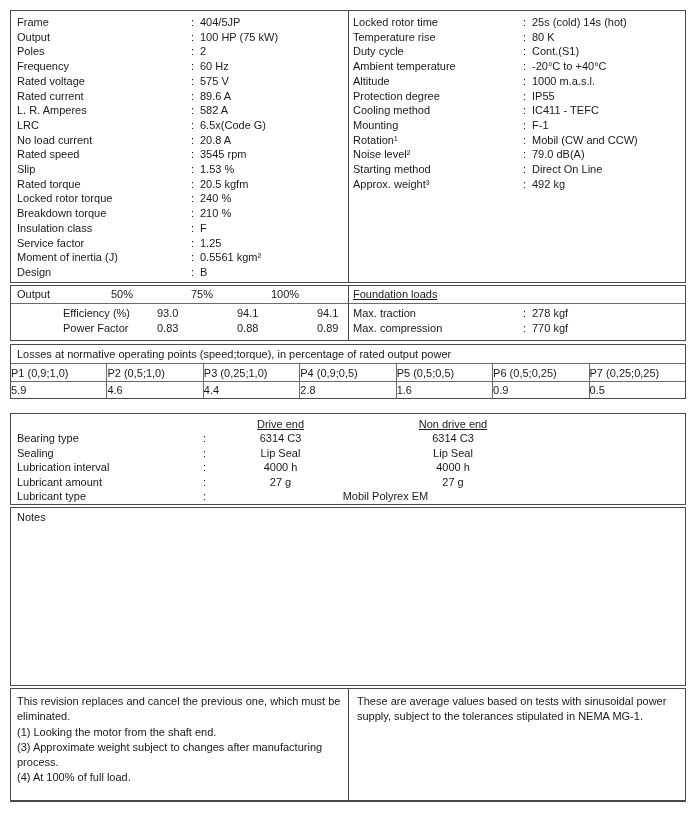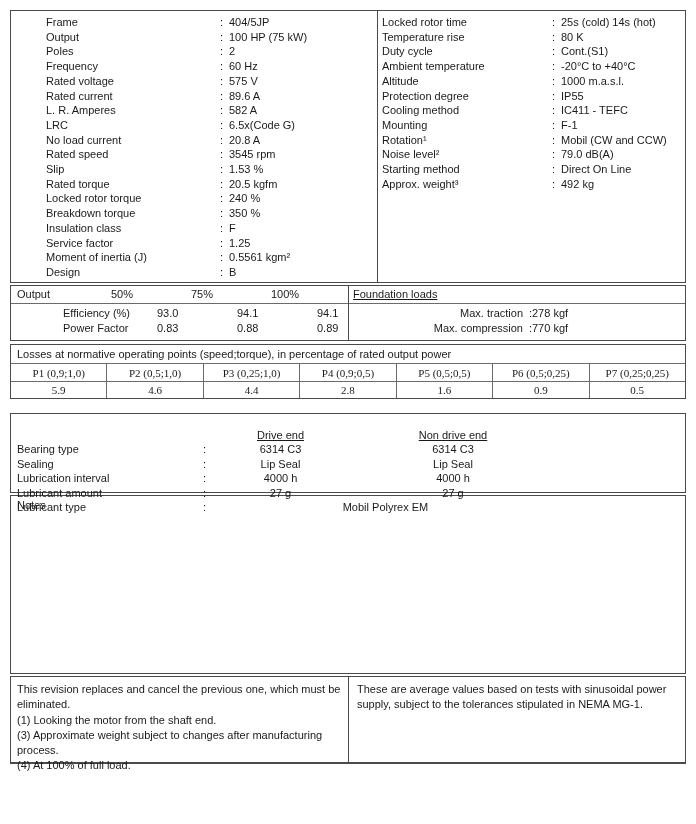--- a/index.html
+++ b/index.html
@@ -9,21 +9,21 @@
     font-size:11px; color:#1a1a1a;
     -webkit-font-smoothing:antialiased;
   }
   .page { padding:10px 10px 0 10px; }
   .box {
     width:676px; box-sizing:border-box;
     border:1px solid #4a4a4a; background:#fff;
   }
 
   
-  .top-box { height:273px; display:flex; margin-bottom:2px;padding-left:29px; }
+  .top-box { height:273px; display:flex; margin-bottom:2px; }
   .top-col { box-sizing:border-box; padding-top:4px; }
   .top-col.left  { width:338px; border-right:1px solid #4a4a4a; padding-left:6px; }
   .top-col.right { flex:1; padding-left:4px; }
   .kv { display:flex; line-height:14.7px; white-space:nowrap; }
   .top-col.left  .kv-l { width:174px; flex:none; }
   .top-col.right .kv-l { width:170px; flex:none; }
   .kv-c { width:9px; flex:none; }
   .kv-v { flex:1; }
 
   
@@ -32,45 +32,45 @@
   .perf-right { flex:1; }
   .sub-head { height:18px; line-height:16px; border-bottom:1px solid #6b6b6b; box-sizing:border-box; display:flex; }
   .perf-left .sub-head { padding-left:6px; }
   .perf-right .sub-head { padding-left:4px;text-decoration:underline; }
   .ph-label { width:94px; flex:none; }
   .ph-col   { width:80px; flex:none; }
   .perf-body { padding-top:2px;margin-left:46px; }
   .perf-row { display:flex; padding-left:6px; line-height:15px; }
   .pr-label { width:94px; flex:none; }
   .pr-val   { width:80px; flex:none; }
-  .fl-body { padding-top:2px;text-align:right; }
+  .fl-body { padding-top:2px; }
   .fl-row { display:flex; padding-left:4px; line-height:15px; }
   .fl-label { width:170px; flex:none; }
 
   
   .losses-box { margin-bottom:14px; }
   .losses-title { padding:2px 6px 2px 6px; line-height:14px; border-bottom:1px solid #6b6b6b; }
-  .l-row { display:flex; text-align:center;font-family:Liberation Serif, serif; }
+  .l-row { display:flex; text-align:left; }
   .l-cell { flex:1; box-sizing:border-box; border-right:1px solid #6b6b6b; line-height:14px; }
   .l-cell:last-child { border-right:none; }
   .l-head .l-cell { border-bottom:1px solid #6b6b6b; padding:2px 0 1px 0; }
   .l-vals .l-cell { padding:1px 0 1px 0; }
 
   
-  .bearings-box { height:80px; box-sizing:border-box; margin-bottom:2px; padding-top:14px; }
+  .bearings-box { height:92px; box-sizing:border-box; margin-bottom:2px; padding-top:3px; }
   .b-row { display:grid; grid-template-columns:186px 10px 135px 210px 1fr; padding-left:6px; line-height:14.4px; }
   .b-de, .b-nde { text-align:center; }
   .b-span { grid-column:3 / 5; text-align:center; }
   .b-underline { text-decoration:underline; }
 
   
   .notes-box { height:179px; box-sizing:border-box; margin-bottom:2px; padding:3px 6px; }
 
   
-  .footer-box { height:88px; display:flex; border-bottom-width:2px; }
+  .footer-box { height:114px; display:flex; border-bottom-width:2px; }
   .f-left { width:338px; box-sizing:border-box; border-right:1px solid #4a4a4a; padding:5px 6px 0 6px; }
   .f-right { flex:1; padding:5px 8px 6px 8px; }
   .f-left p, .f-right p { margin:0; line-height:15.3px; }
 </style>
 </head>
 <body>
 
 <div class="page">
 
   <section class="box top-box">
@@ -136,21 +136,21 @@
           <span class="kv-v">20.5 kgfm</span>
         </div>
       <div class="kv">
           <span class="kv-l">Locked rotor torque</span>
           <span class="kv-c">:</span>
           <span class="kv-v">240 %</span>
         </div>
       <div class="kv">
           <span class="kv-l">Breakdown torque</span>
           <span class="kv-c">:</span>
-          <span class="kv-v">350 %</span>
+          <span class="kv-v">210 %</span>
         </div>
       <div class="kv">
           <span class="kv-l">Insulation class</span>
           <span class="kv-c">:</span>
           <span class="kv-v">F</span>
         </div>
       <div class="kv">
           <span class="kv-l">Service factor</span>
           <span class="kv-c">:</span>
           <span class="kv-v">1.25</span>

